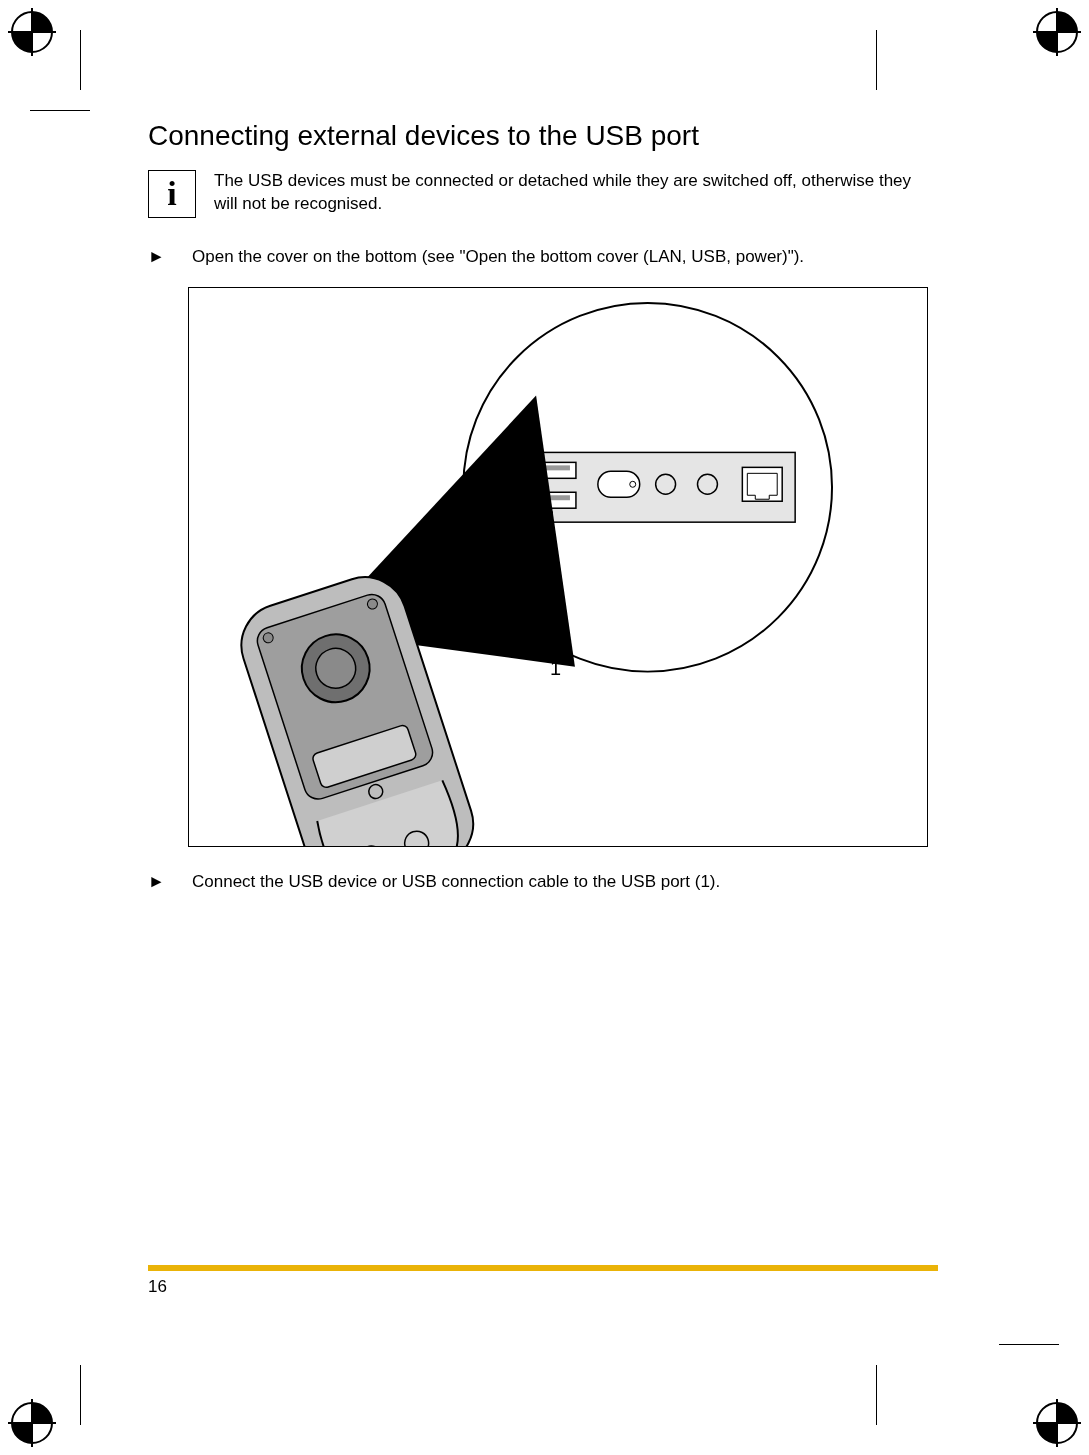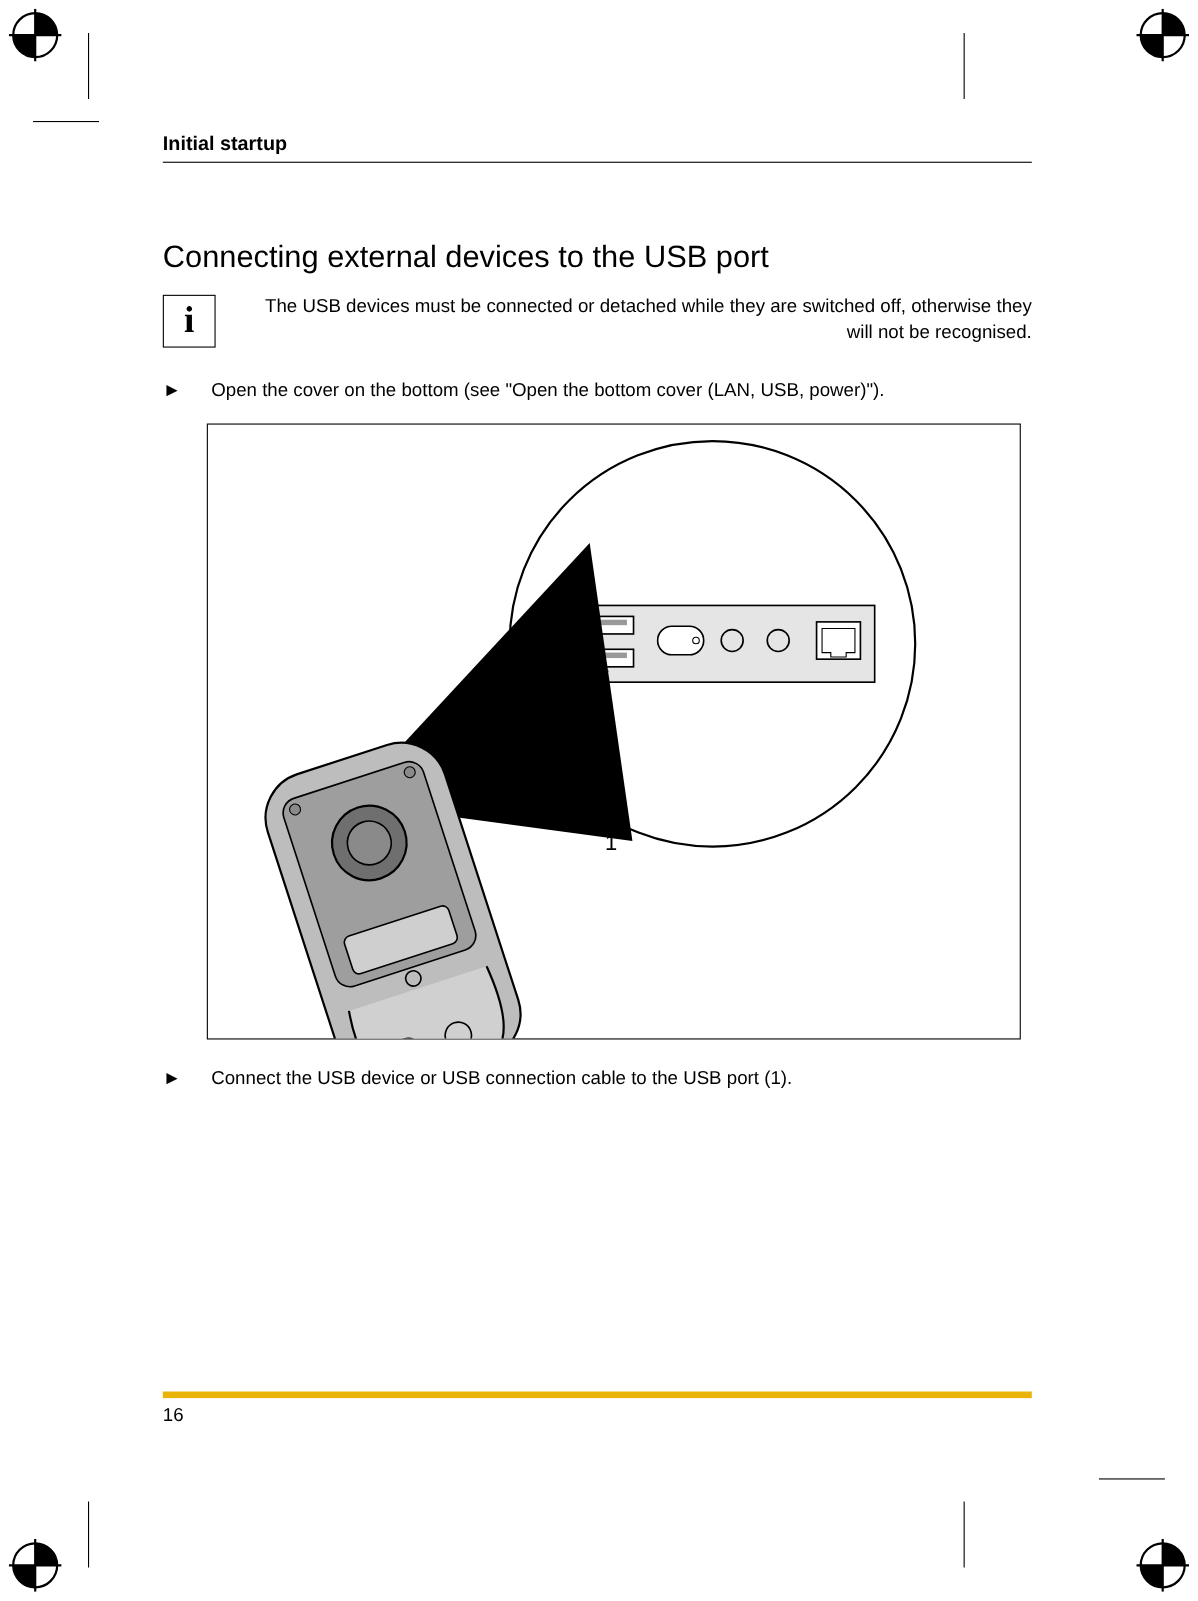--- a/index.html
+++ b/index.html
@@ -65,21 +65,20 @@
       justify-content: center;
       flex-shrink: 0;
       font-family: "Times New Roman", serif;
       font-weight: bold;
       font-size: 34px;
     }
     .info-text {
       flex: 1;
       font-size: 17px;
       line-height: 1.35;
-      text-align: right;
     }
     .info-text p { margin-bottom: 10px; }
     .step {
       display: flex;
       gap: 24px;
       font-size: 17px;
       line-height: 1.35;
       margin-bottom: 18px;
     }
     .step-marker {
@@ -138,21 +137,20 @@
     </svg>
 </div>
 <div class="crop-line-v-top"></div>
 <div class="crop-line-h-top"></div>
 <div class="crop-line-v-top2"></div>
 <div class="crop-line-v-bot"></div>
 <div class="crop-line-h-bot"></div>
 <div class="crop-line-v-bot2"></div>
 
 <div class="page-content">
-  <div class="running-head">Initial startup</div>
 
   <div class="h1">Connecting external devices to the USB port</div>
 
 
   <div class="info-box">
     <div class="info-icon-cell">i</div>
     <div class="info-text">
       <p>The USB devices must be connected or detached while they are switched off, otherwise they will not be recognised.</p>
     </div>
   </div>

